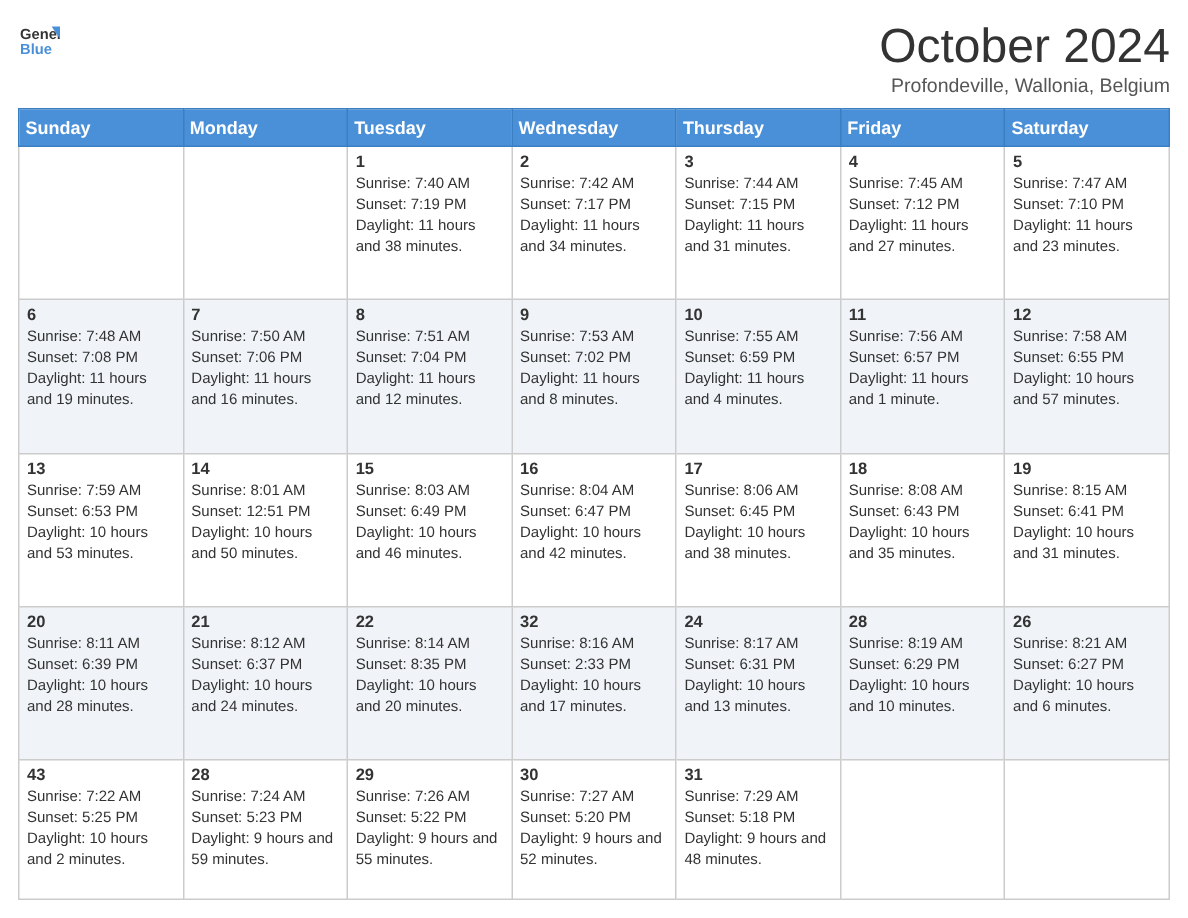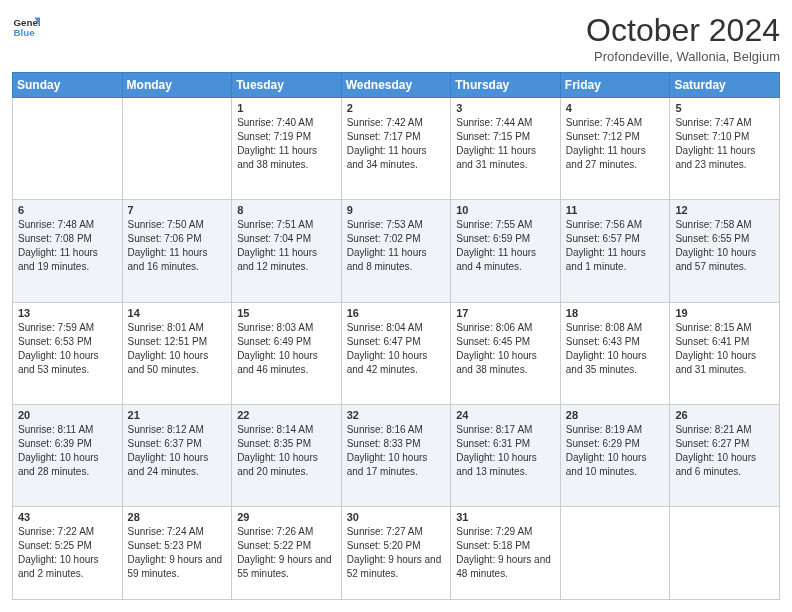--- a/index.html
+++ b/index.html
@@ -258,21 +258,21 @@
           </td>
           <td>
             <span class="day-number">22</span>
             <div class="day-info">Sunrise: 8:14 AM
 Sunset: 8:35 PM
 Daylight: 10 hours and 20 minutes.</div>
           </td>
           <td>
             <span class="day-number">32</span>
             <div class="day-info">Sunrise: 8:16 AM
-Sunset: 8:33 PM
+Sunset: 2:33 PM
 Daylight: 10 hours and 17 minutes.</div>
           </td>
           <td>
             <span class="day-number">24</span>
             <div class="day-info">Sunrise: 8:17 AM
 Sunset: 6:31 PM
 Daylight: 10 hours and 13 minutes.</div>
           </td>
           <td>
             <span class="day-number">28</span>

